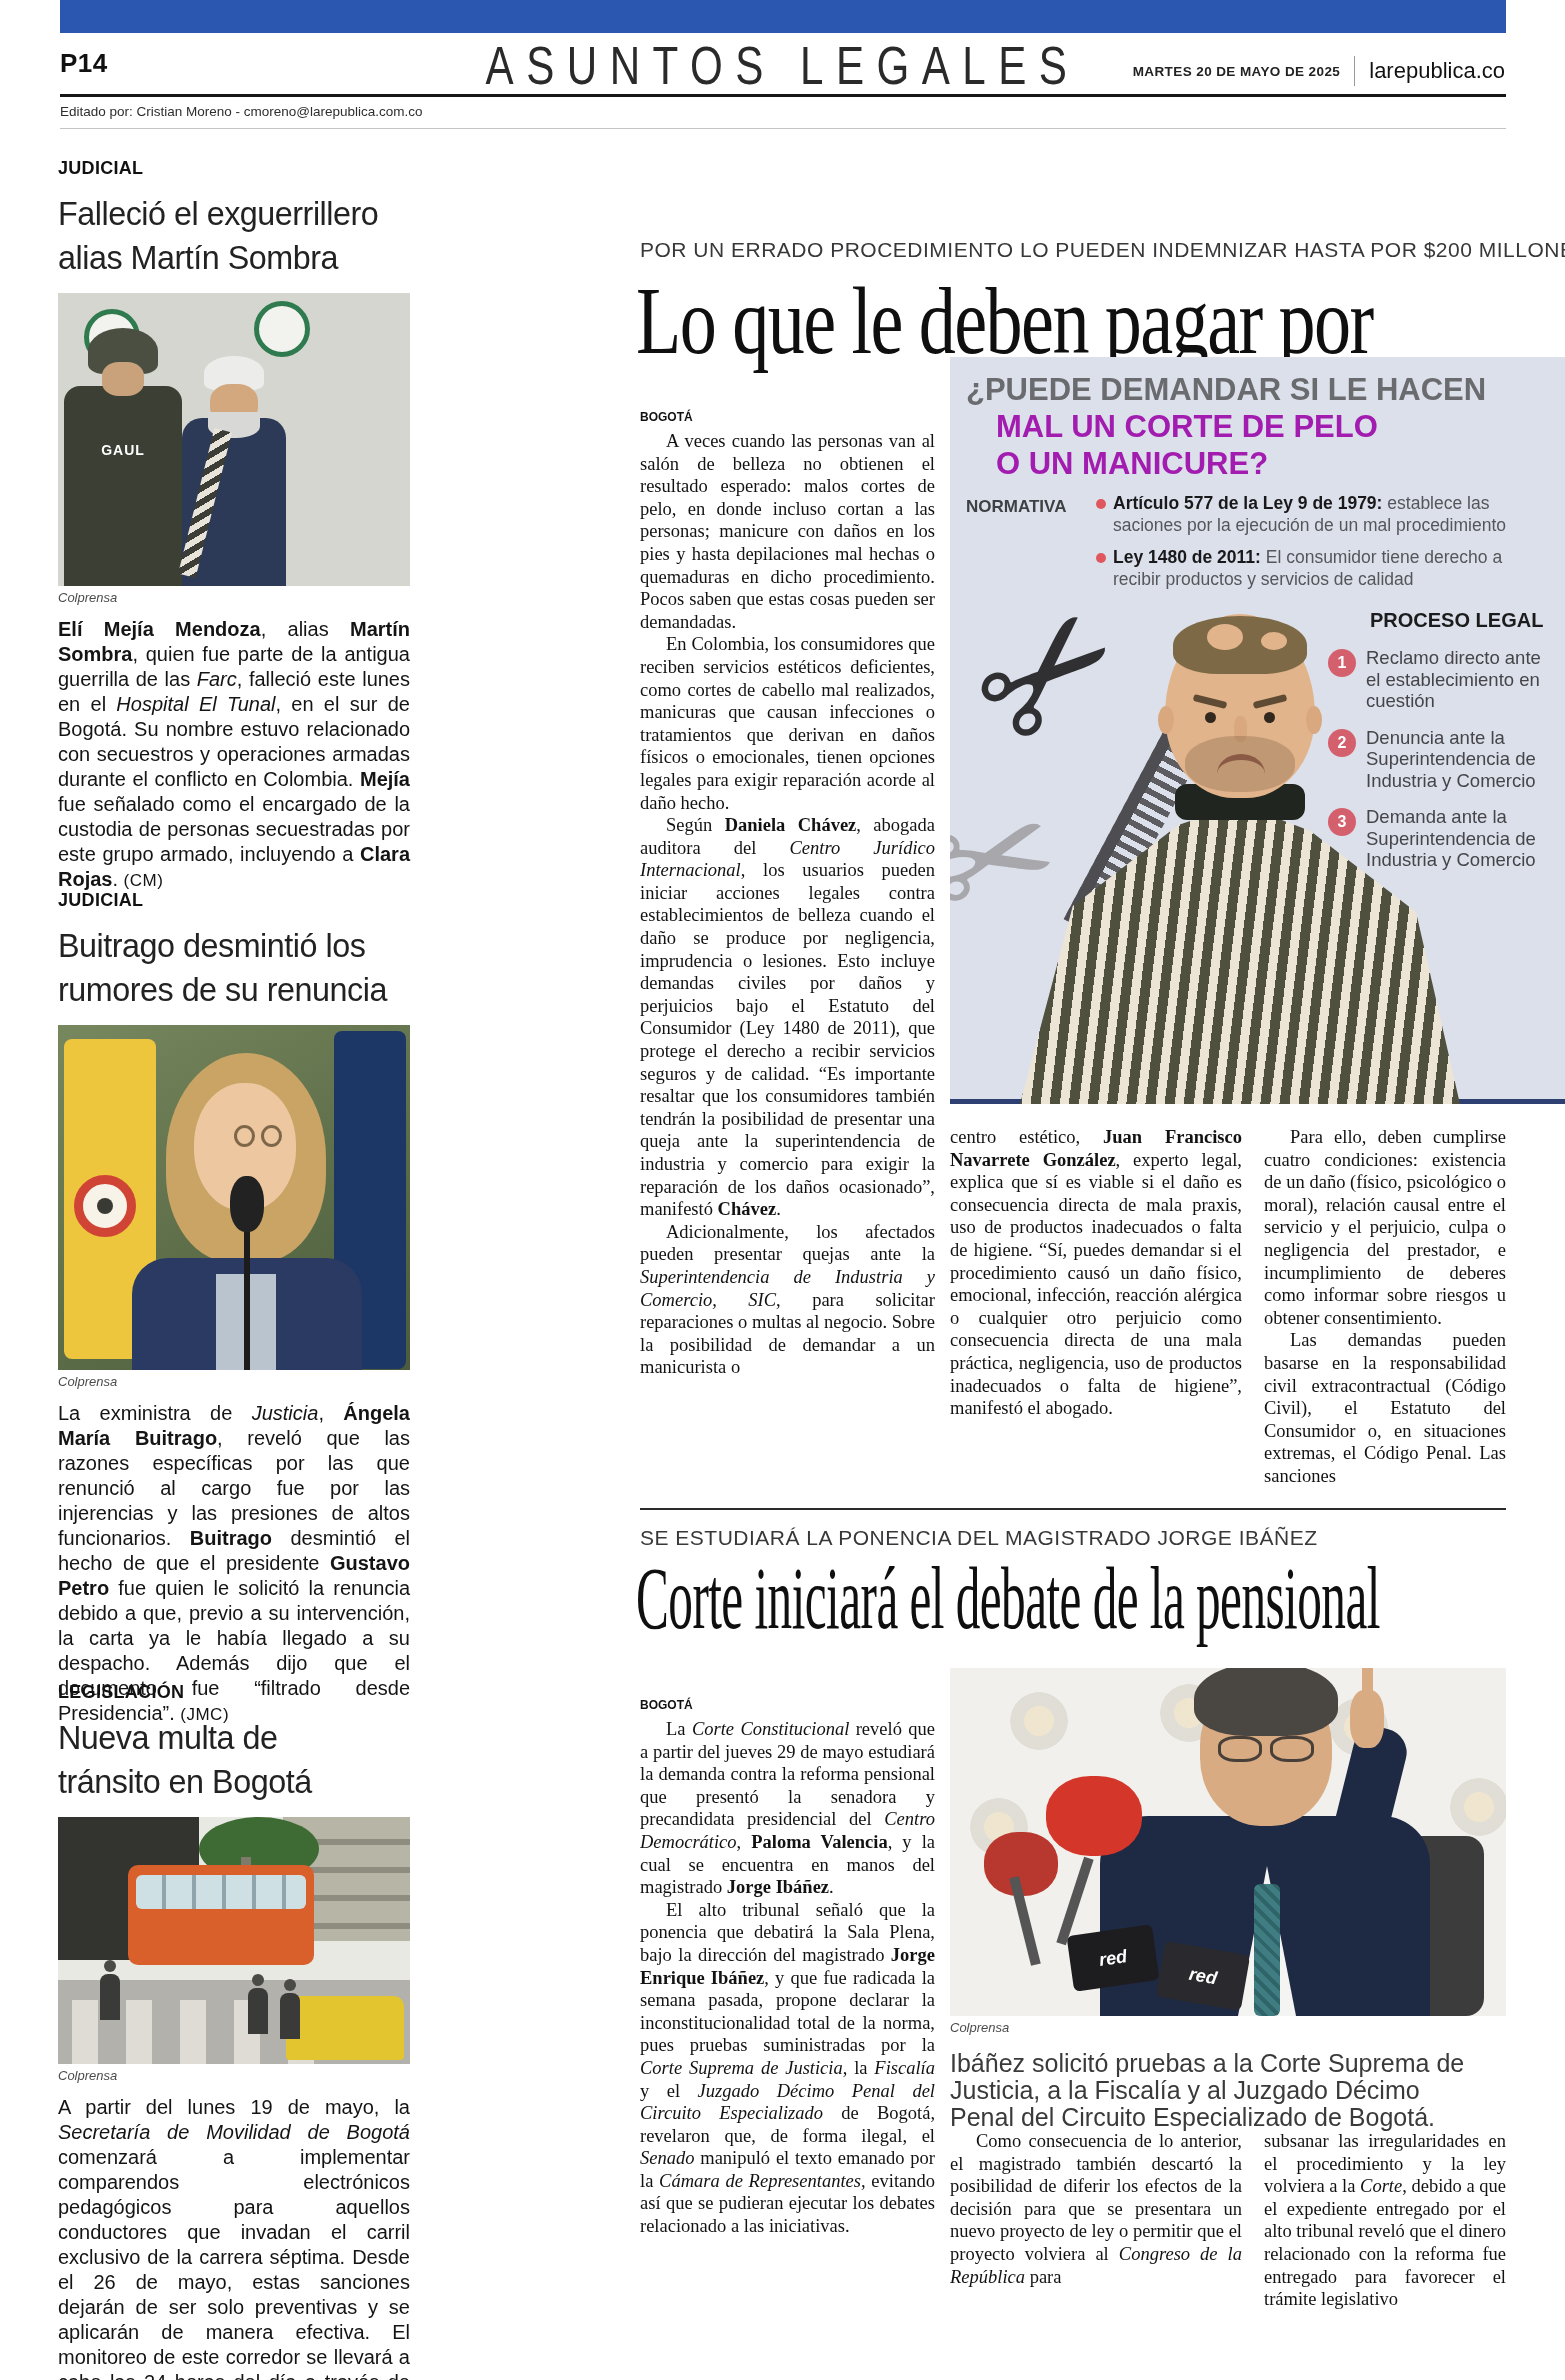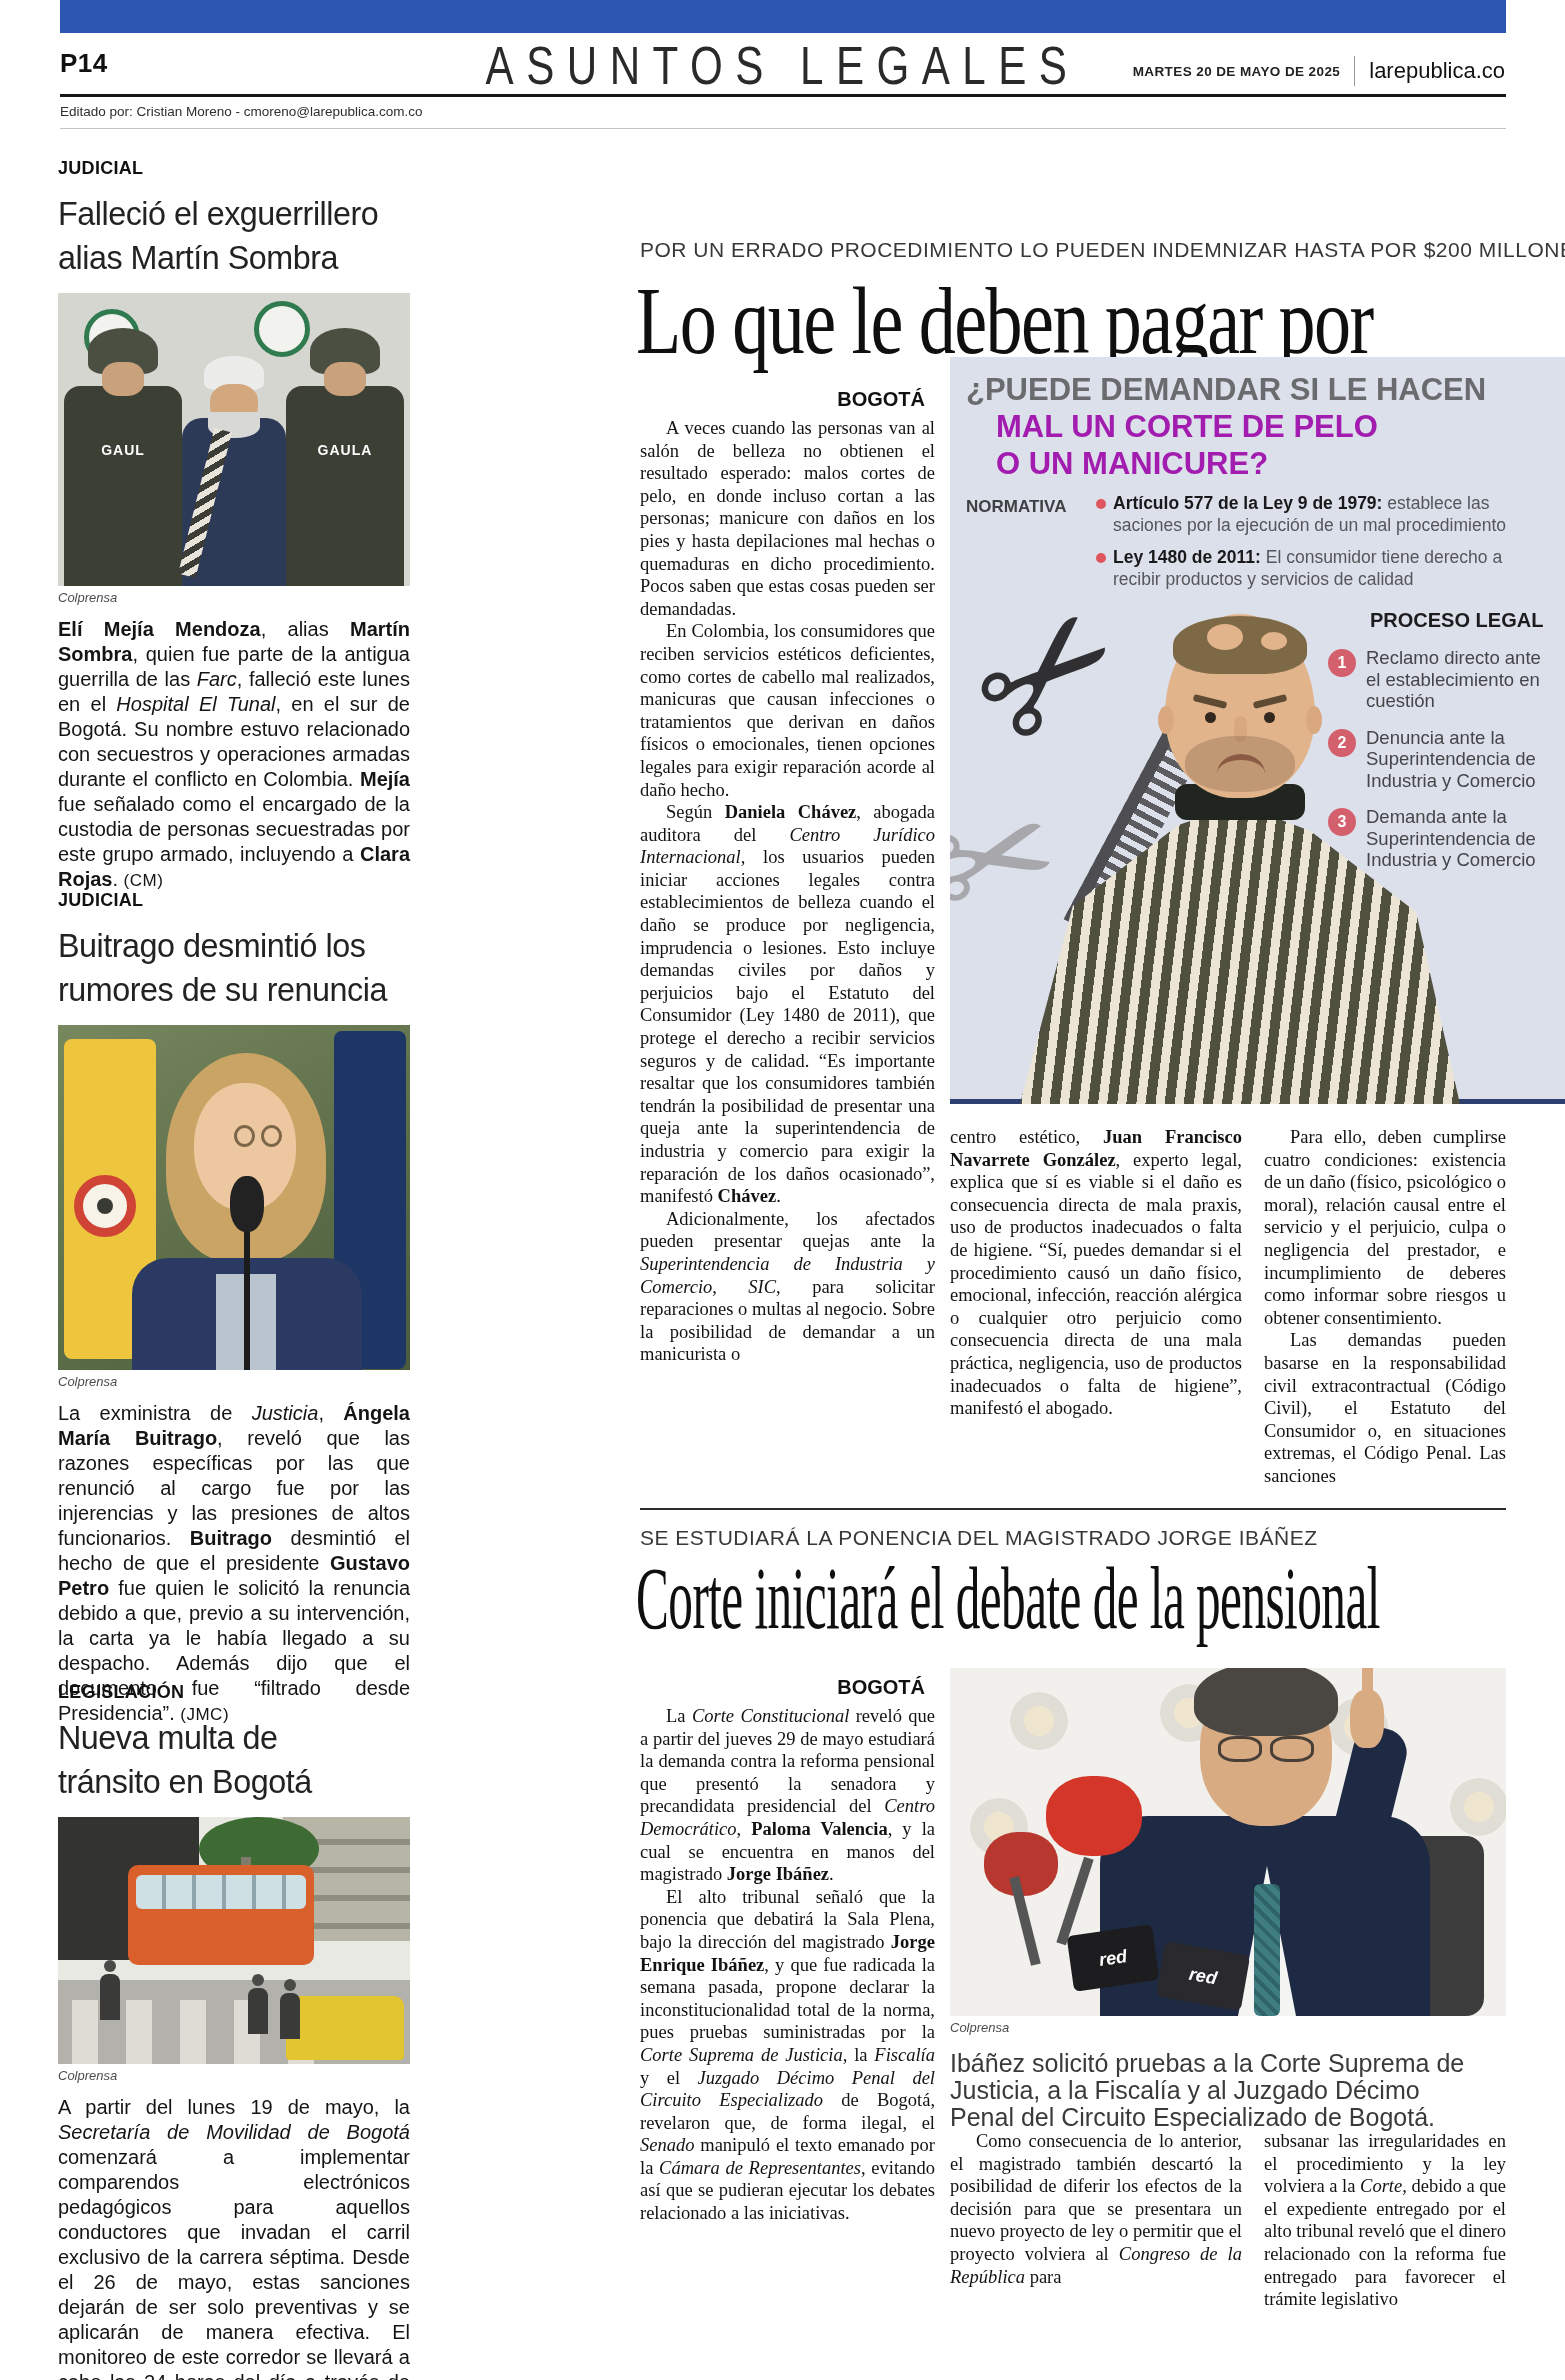--- a/index.html
+++ b/index.html
@@ -38,21 +38,21 @@
   }
   .photo { position:relative; width:352px; overflow:hidden; background:#d8d8d2; }
   .credit { margin-top:4px; text-align:left; font-size:13px; color:#4c4c4c;font-style:italic; }
   .body-sans { margin-top:12px; font-size:20px; line-height:25px; text-align:justify; color:#141414; }
   .body-sans .sig { font-size:17px; letter-spacing:.5px; }
 
   
   .serif-col { font-family:"Liberation Serif", serif; }
   .serif-col p { font-size:18.5px; line-height:22.6px; text-align:justify; text-indent:26px; color:#121212; }
   .serif-col p.cont { text-indent:0; }
-  .dateline { font-family:"Liberation Sans", sans-serif; font-size:20px; font-weight:bold; text-align:right; padding-right:10px; margin-bottom:6px; color:#111; }
+  .dateline { font-family:"Liberation Sans", sans-serif; font-size:12px; font-weight:bold; text-align:left; padding-right:10px; margin-bottom:6px; color:#111;margin-top:22px; }
 
   .main-kicker, .p-kicker { font-size:21px; color:#38383a; letter-spacing:.5px; white-space:nowrap; }
   .display-serif {
     font-family:"Liberation Serif", serif; font-weight:normal; color:#0f0f0f;
     white-space:nowrap; transform-origin:0 0;
   }
   .main-headline { left:636px; top:266px; font-size:95px; letter-spacing:-2px; transform:scaleX(.78); }
   .p-headline   { left:636px; top:1548px; font-size:88px; letter-spacing:-1px; transform:scaleX(.56); }
 
   .m-col1 { left:640px; top:388px;  width:295px; height:1112px; overflow:hidden; }
@@ -213,25 +213,20 @@
     <h2 class="headline-sans">Falleció el exguerrillero
 alias Martín Sombra</h2>
     <div class="photo ph-gaula">
       <div class="badge" style="left:26px;top:16px;"></div>
       <div class="badge" style="left:196px;top:8px;"></div>
       <div class="soldier" style="left:6px;">
         <div class="helmet"></div>
         <div class="sface"></div>
         <div class="vest-label">GAUL</div>
       </div>
-      <div class="soldier" style="right:6px;">
-        <div class="helmet"></div>
-        <div class="sface"></div>
-        <div class="vest-label">GAULA</div>
-      </div>
       <div class="oldman">
         <div class="cap"></div>
         <div class="oface"></div>
         <div class="beard"></div>
         <div class="sash"></div>
       </div>
     </div>
     <div class="credit">Colprensa</div>
     <p class="body-sans"><b>Elí Mejía Mendoza</b>, alias <b>Martín Sombra</b>, quien fue parte de la antigua guerrilla de las <i>Farc</i>, falleció este lunes en el <i>Hospital El Tunal</i>, en el sur de Bogotá. Su nombre estuvo relacionado con secuestros y operaciones armadas durante el conflicto en Colombia. <b>Mejía</b> fue señalado como el encargado de la custodia de personas secuestradas por este grupo armado, incluyendo a <b>Clara Rojas</b>. <span class="sig">(CM)</span></p>
   </section>

